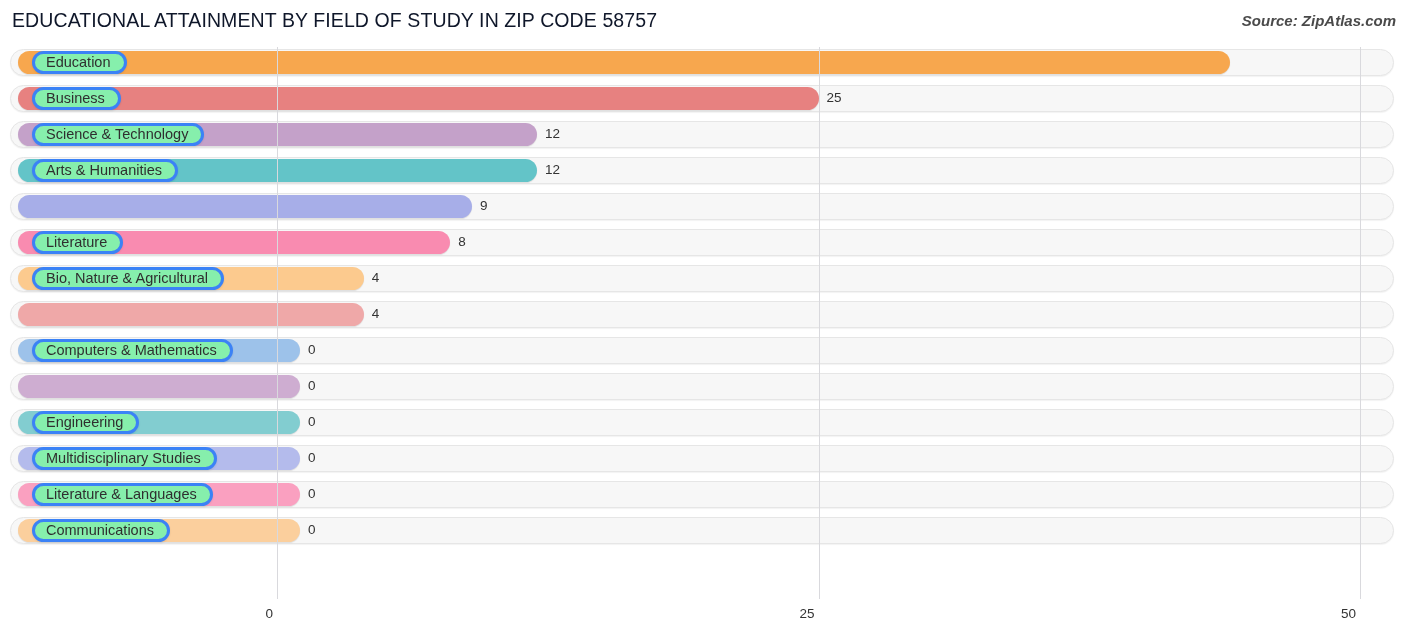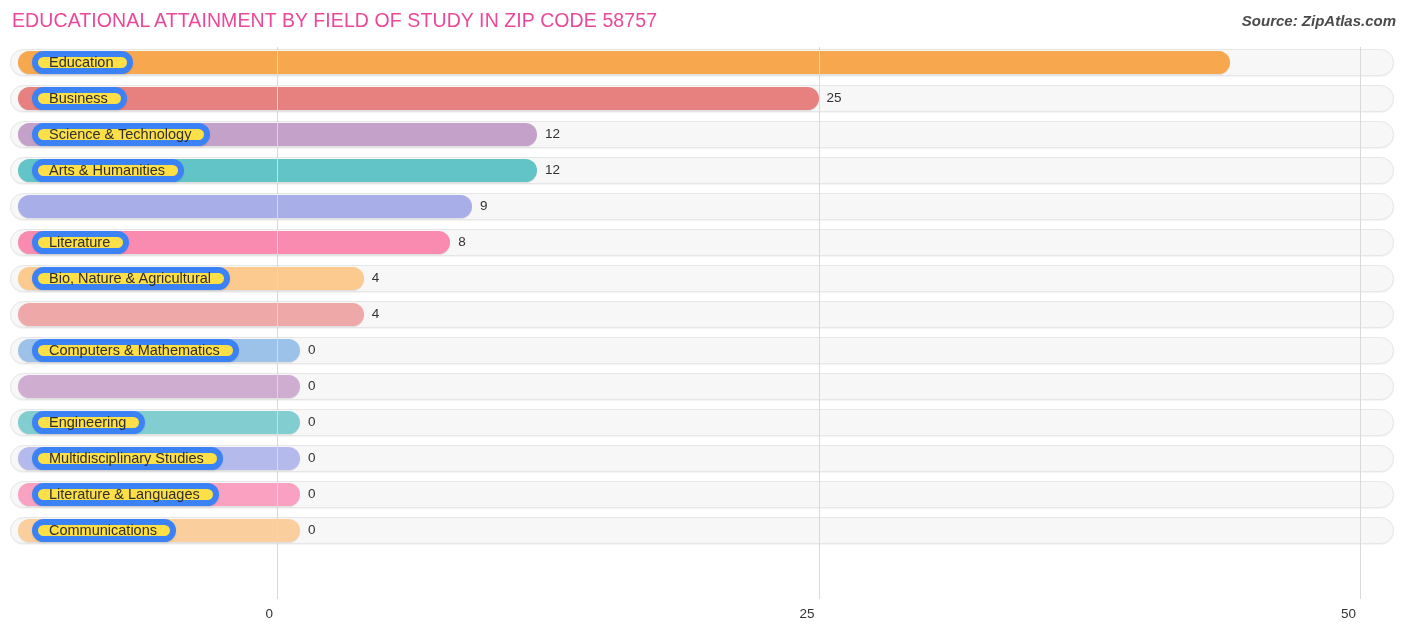--- a/index.html
+++ b/index.html
@@ -19,21 +19,21 @@
   .header {
     position: relative;
     height: 44px;
   }
   .title {
     position: absolute;
     left: 12px;
     top: 9px;
     font-size: 19.5px;
     font-weight: 400;
-    color: #ec4899;
+    color: #0f172a;
     letter-spacing: .1px;
     white-space: nowrap;
   }
   .source {
     position: absolute;
     right: 10px;
     top: 12px;
     font-size: 15px;
     font-style: italic;
     font-weight: 700;
@@ -95,22 +95,22 @@
     border-radius: 12px;
     box-shadow: 0 1px 1px rgba(0,0,0,.10);
   }
 
   
   .pill {
     position: absolute;
     left: 32px;
     top: 7px;
     height: 23px;
-    background: #fde047;
-    border: 6px solid #3b82f6;
+    background: #86efac;
+    border: 3px solid #3b82f6;
     border-radius: 12px;
     display: flex;
     align-items: center;
     padding: 0 13px 0 11px;
     box-sizing: border-box;
     box-shadow: 0 1px 2px rgba(0,0,0,.10);
     white-space: nowrap;
   }
   .pill-label {
     font-size: 14.5px;

